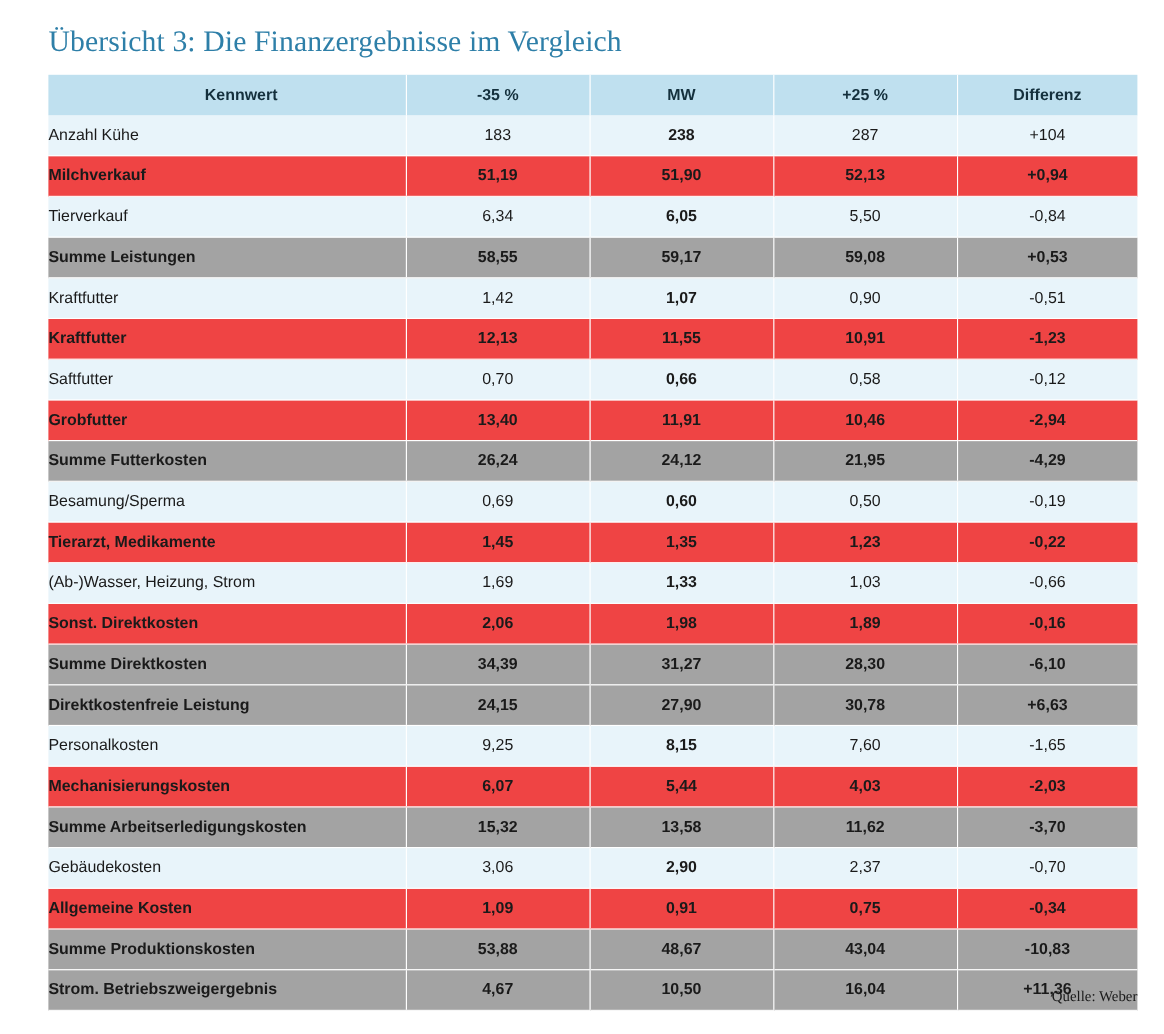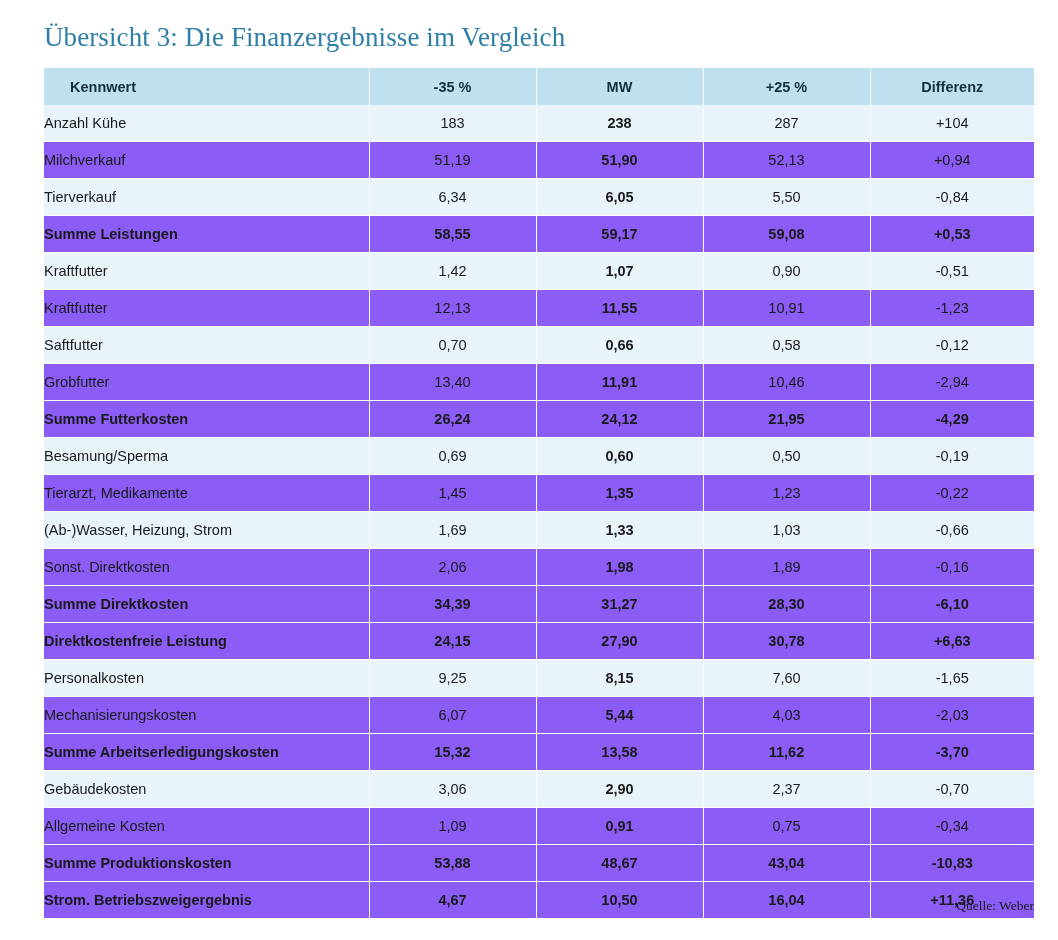--- a/index.html
+++ b/index.html
@@ -56,41 +56,42 @@
     vertical-align: middle;
   }
   table.fin thead th {
     background: #bfe0ef;
     font-weight: bold;
     font-size: 14.5px;
     color: #14303d;
     height: 37px;
   }
   table.fin thead th.label {
-    text-align: left;
+    text-align: center;
     padding-left: 26px;
   }
   table.fin thead th.num {
     text-align: center;
   }
   
   table.fin th.sep, table.fin td.sep {
     border-left: 1px solid #ffffff;
   }
   table.fin tbody tr td {
     border-bottom: 1px solid #ffffff;
   }
   table.fin tbody tr.alt td {
     background: #e8f4fa;
   }
   table.fin tbody tr.plain td {
-    background: #8b5cf6;
+    background: #ef4444;
+    font-weight: bold;
   }
   table.fin tbody tr.sum td {
-    background: #8b5cf6;
+    background: #a3a3a3;
     font-weight: bold;
   }
   table.fin tbody tr.sum td.sep,
   table.fin tbody tr.alt td.sep,
   table.fin tbody tr.plain td.sep {
     border-left: 1px solid #ffffff;
   }
   td.label {
     text-align: left;
     padding-left: 10px;

